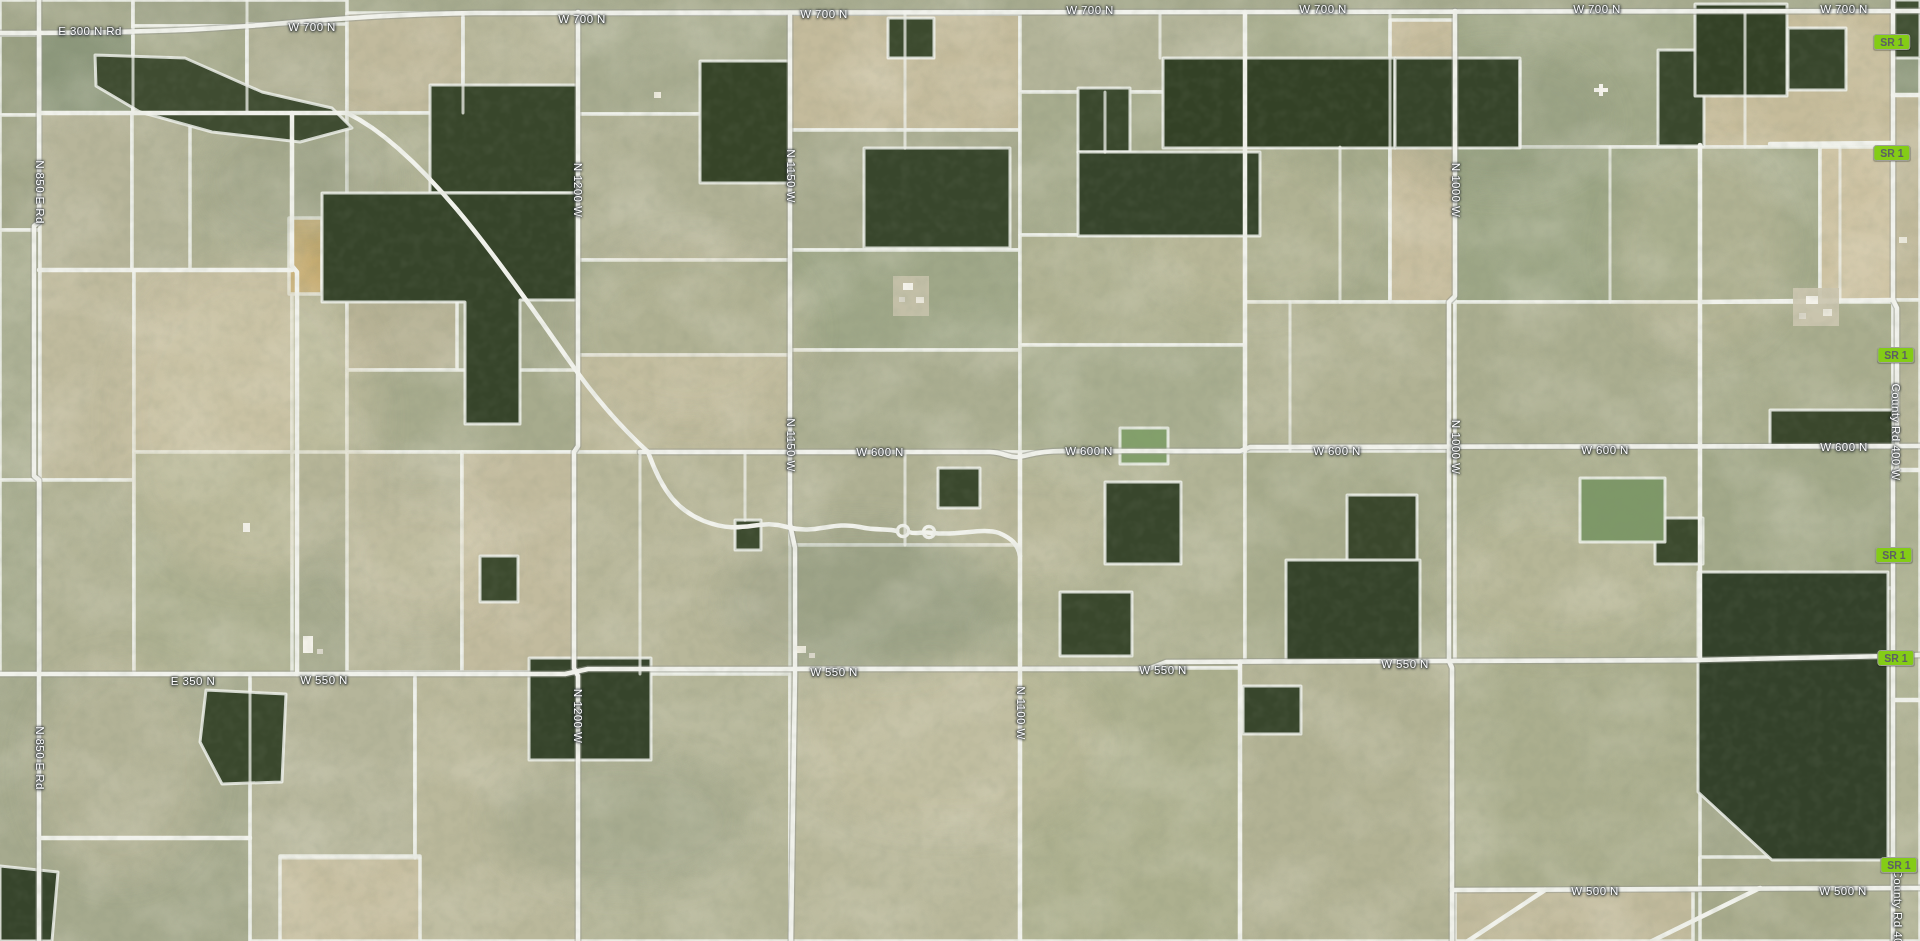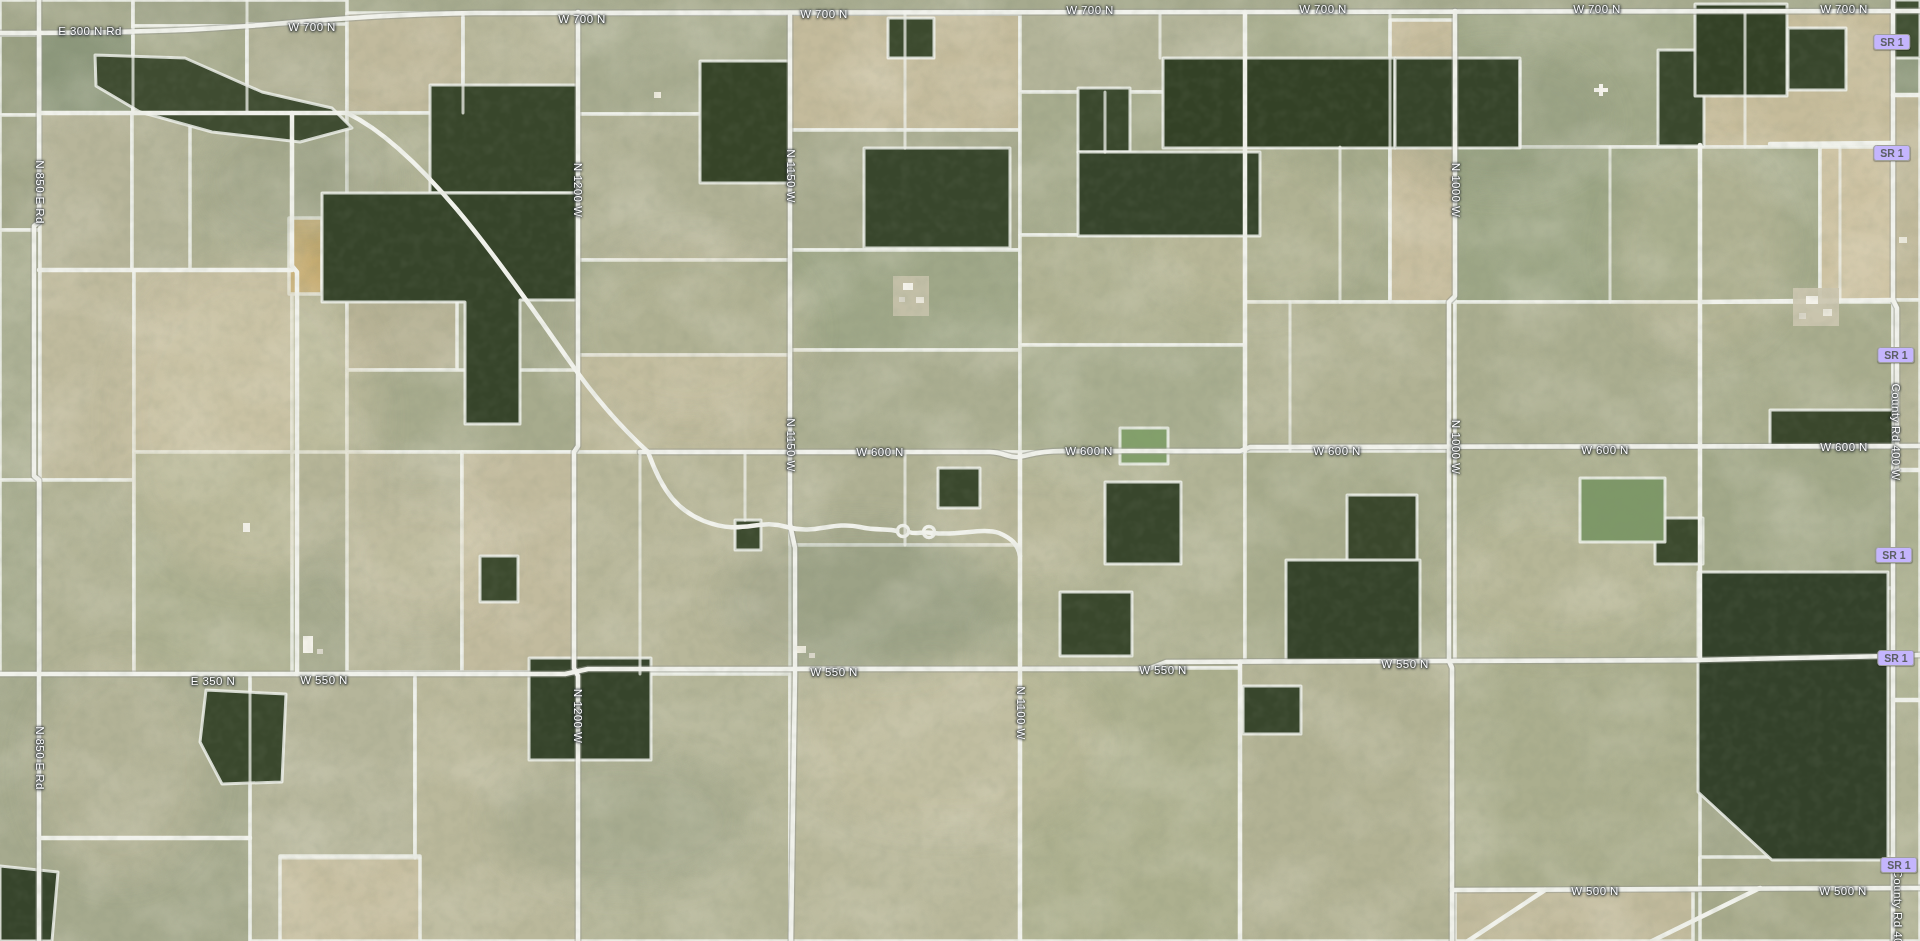--- a/index.html
+++ b/index.html
@@ -10,21 +10,21 @@
   .map-viewport svg{position:absolute;left:0;top:0;display:block;}
   .label-layer{position:absolute;left:0;top:0;width:100%;height:100%;pointer-events:none;}
   .road-label{
     position:absolute;transform:translate(-50%,-50%);
     font-size:11.5px;font-weight:500;letter-spacing:.4px;color:#ffffff;white-space:nowrap;
     text-shadow:0 0 2px rgba(30,36,40,.95),0 0 3px rgba(30,36,40,.85),0 1px 3px rgba(30,36,40,.7),1px 0 3px rgba(30,36,40,.6);
   }
   .road-label.vertical{transform:translate(-50%,-50%) rotate(90deg);}
   .route-badge{
     position:absolute;transform:translate(-50%,-50%);
-    font-size:10.5px;font-weight:bold;color:#5d6065;background:#c4b5fd;
+    font-size:10.5px;font-weight:bold;color:#5d6065;background:#84cc16;
     border:1px solid #9fa09a;border-radius:3px;padding:1px 6px;white-space:nowrap;
     box-shadow:0 1px 1px rgba(0,0,0,.25);
     text-align:center;
   }
 </style>
 </head>
 <body>
 
 <div class="map-viewport" aria-label="Satellite aerial view of rural farmland with white parcel-boundary overlay and county road labels">
 
@@ -269,21 +269,21 @@
       <span class="road-label" style="left: 824px; top: 14px;">W 700 N</span>
       <span class="road-label" style="left: 1090px; top: 10px;">W 700 N</span>
       <span class="road-label" style="left: 1323px; top: 9px;">W 700 N</span>
       <span class="road-label" style="left: 1597px; top: 9px;">W 700 N</span>
       <span class="road-label" style="left: 1844px; top: 9px;">W 700 N</span>
       <span class="road-label" style="left: 880px; top: 452px;">W 600 N</span>
       <span class="road-label" style="left: 1089px; top: 451px;">W 600 N</span>
       <span class="road-label" style="left: 1337px; top: 451px;">W 600 N</span>
       <span class="road-label" style="left: 1605px; top: 450px;">W 600 N</span>
       <span class="road-label" style="left: 1844px; top: 447px;">W 600 N</span>
-      <span class="road-label" style="left: 213px; top: 681px;">E 350 N</span>
+      <span class="road-label" style="left: 193px; top: 681px;">E 350 N</span>
       <span class="road-label" style="left: 324px; top: 680px;">W 550 N</span>
       <span class="road-label" style="left: 834px; top: 672px;">W 550 N</span>
       <span class="road-label" style="left: 1163px; top: 670px;">W 550 N</span>
       <span class="road-label" style="left: 1405px; top: 664px;">W 550 N</span>
       <span class="road-label" style="left: 1595px; top: 891px;">W 500 N</span>
       <span class="road-label" style="left: 1843px; top: 891px;">W 500 N</span>
       <span class="road-label vertical" style="left: 40px; top: 192px;">N 850 E Rd</span>
       <span class="road-label vertical" style="left: 40px; top: 758px;">N 850 E Rd</span>
       <span class="road-label vertical" style="left: 578px; top: 190px;">N 1200 W</span>
       <span class="road-label vertical" style="left: 578px; top: 716px;">N 1200 W</span>

